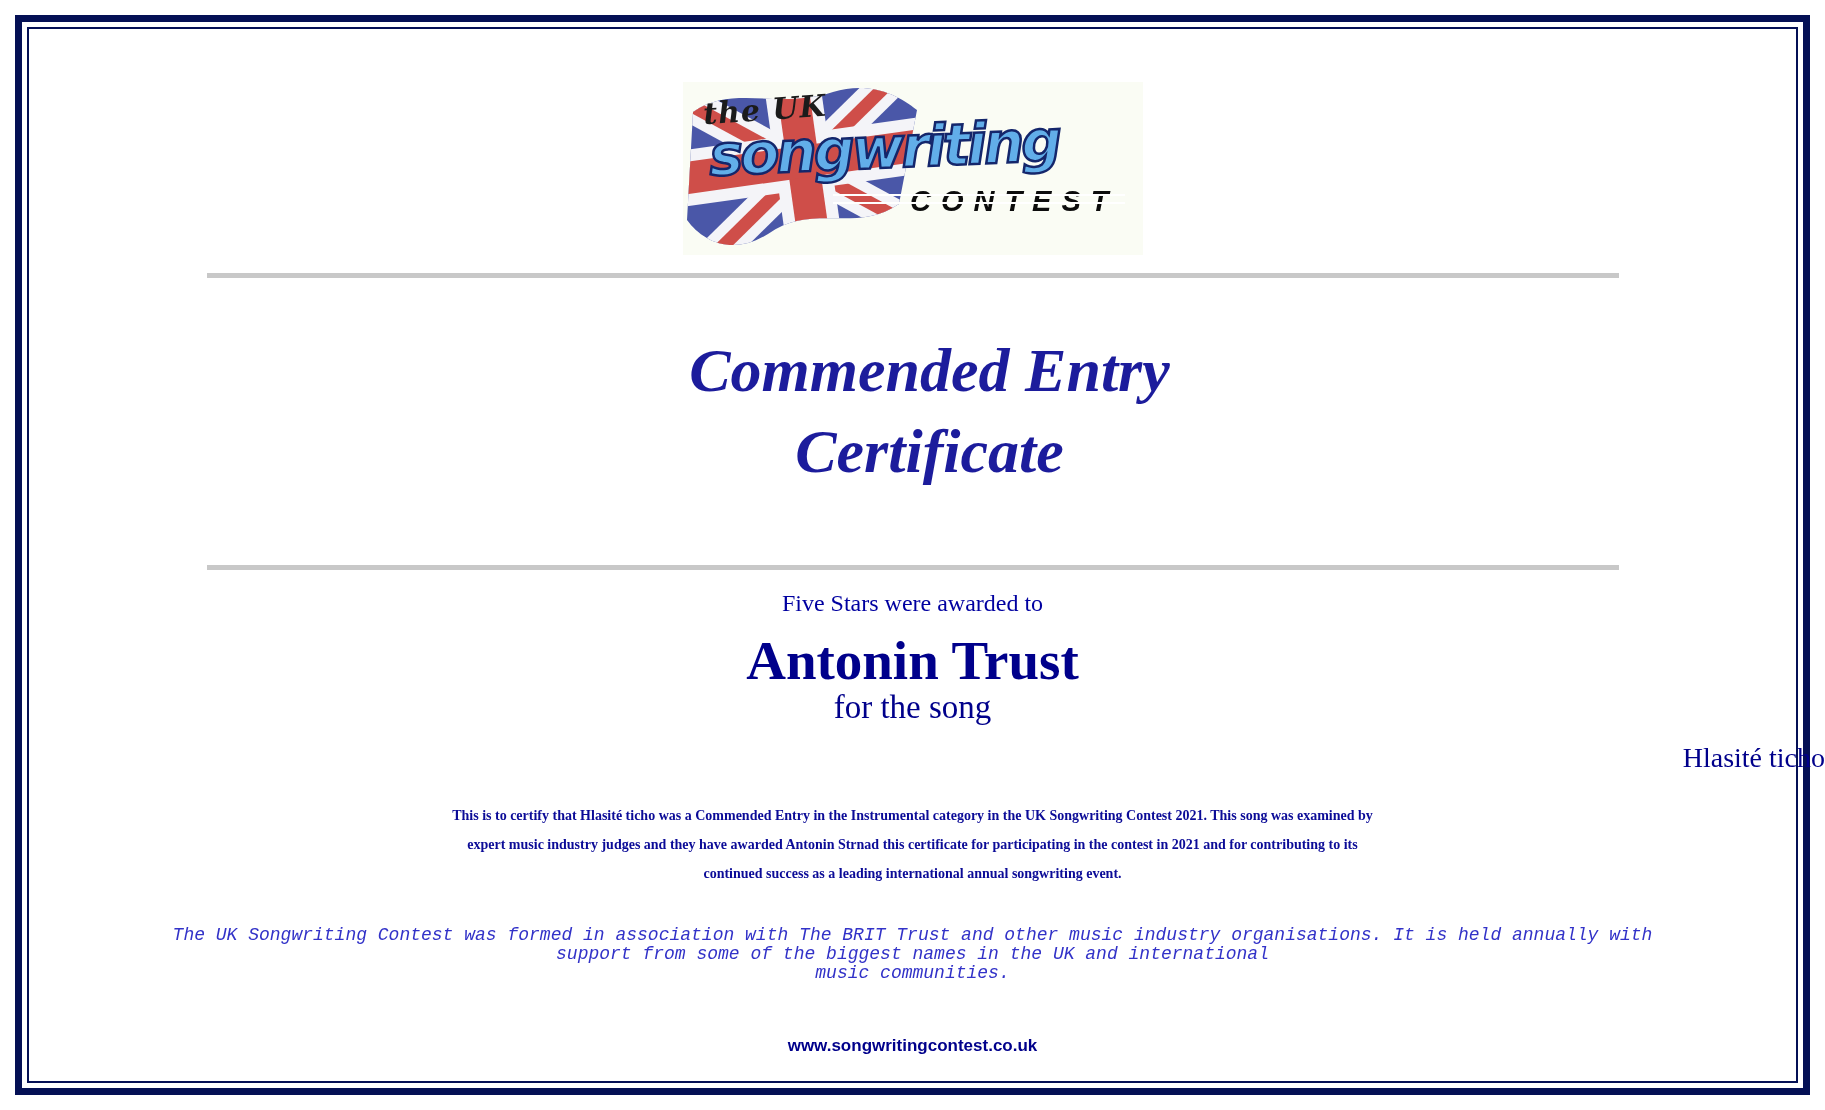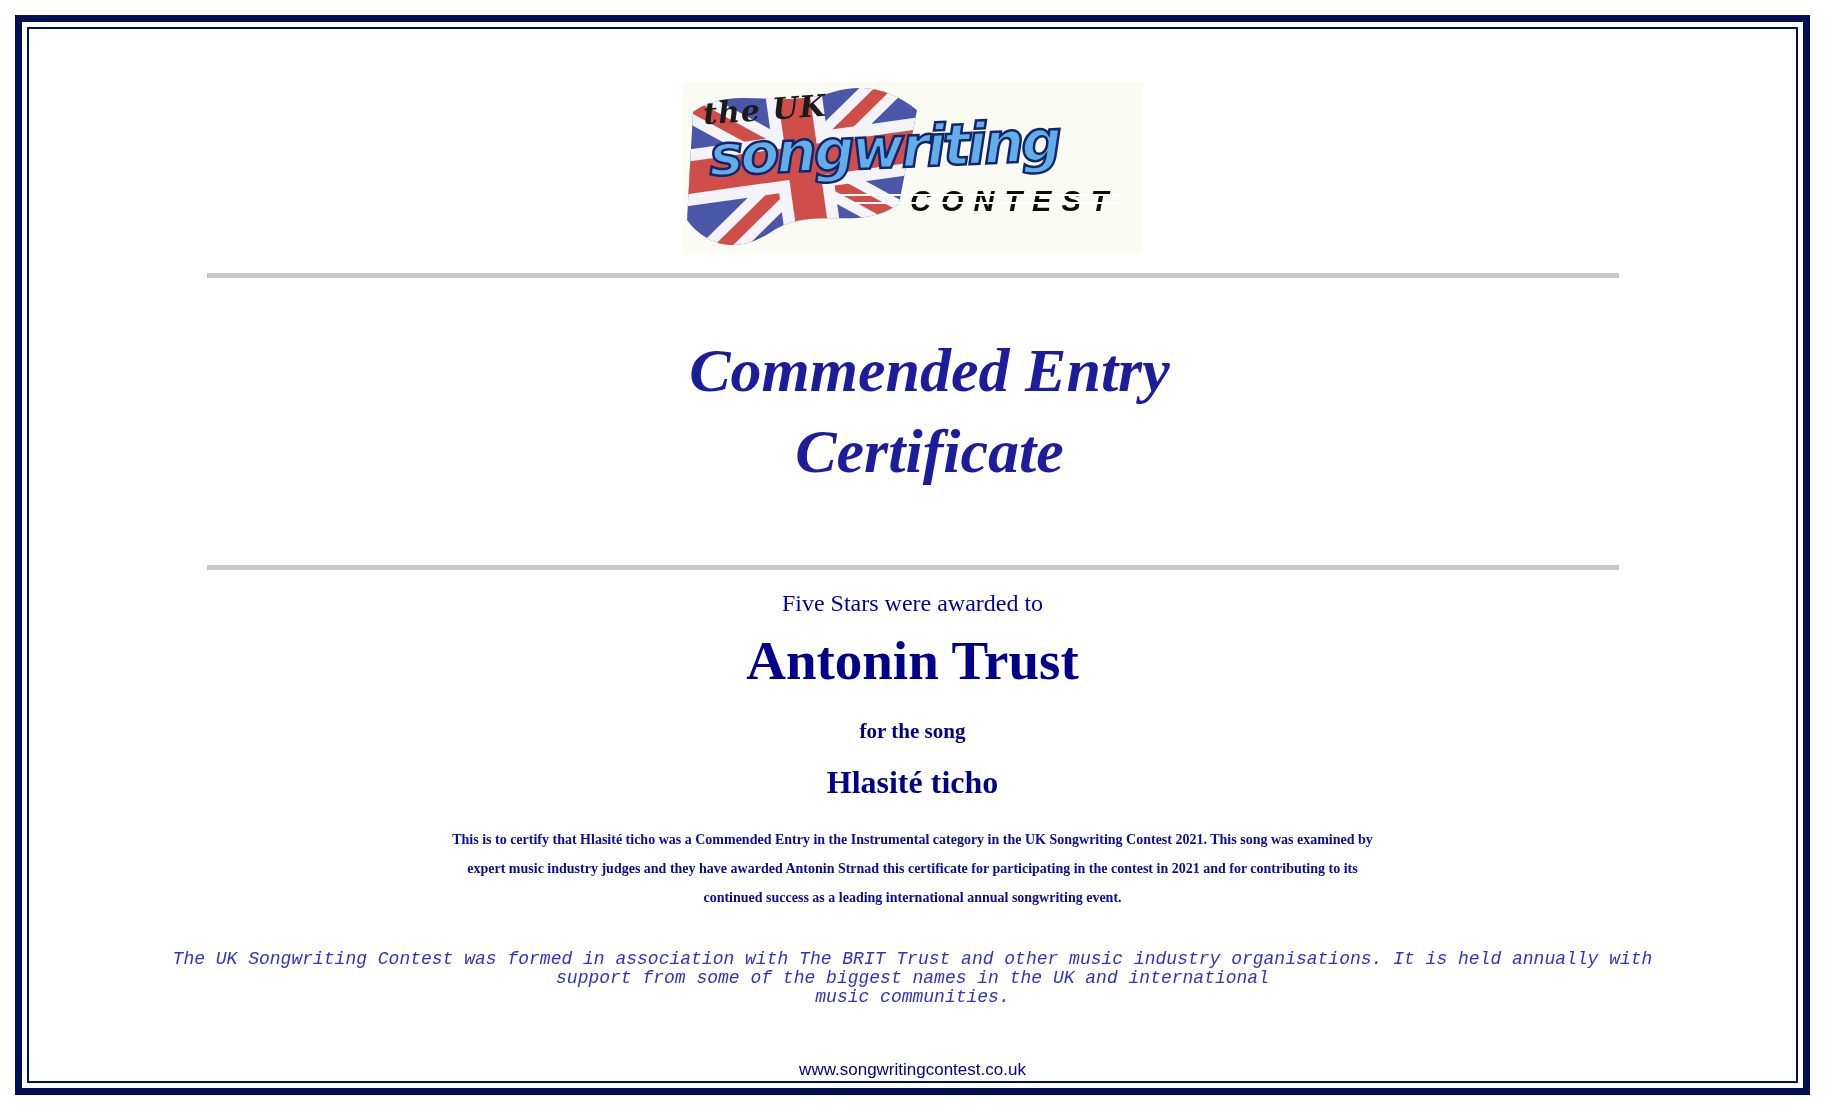--- a/index.html
+++ b/index.html
@@ -101,30 +101,30 @@
     font-size:24px;line-height:26px;
     color:var(--accent-blue);
   }
   .recipient{
     margin-top:14px;
     font-size:55px;line-height:62px;
     font-weight:bold;
     color:var(--text-navy);
   }
   .for-song{
-    margin-top:24px;
-    font-size:21px;line-height:31px;
-    font-weight:bold;
+    font-size:33px;line-height:31px;
+    font-weight:normal;
     color:var(--text-navy);
   }
   .song-title{
     margin-top:14px;
-    font-size:32px;line-height:42px;
-    font-weight:bold;
-    color:var(--text-navy);
+    font-size:28px;line-height:42px;
+    font-weight:normal;
+    color:var(--text-navy);
+    text-align:right;
   }
   .cert-body{
     margin:22px auto 0;
     width:1500px;
     font-size:14px;line-height:29px;
     font-weight:bold;
     color:var(--body-blue);
     white-space:pre-line;
   }
   .association{
@@ -132,21 +132,21 @@
     width:1500px;
     font-family:Liberation Mono, monospace;
     font-style:italic;
     font-size:18px;line-height:19px;
     color:var(--footer-blue);
     white-space:pre-line;
   }
   .website{
     margin-top:52px;
     font-family:"Liberation Sans","DejaVu Sans",sans-serif;
-    font-weight:normal;
+    font-weight:bold;
     font-size:17px;line-height:22px;
     color:var(--text-navy);
   }
 </style>
 </head>
 <body>
 
 <div class="border-outer"></div>
 <div class="border-inner"></div>
 

